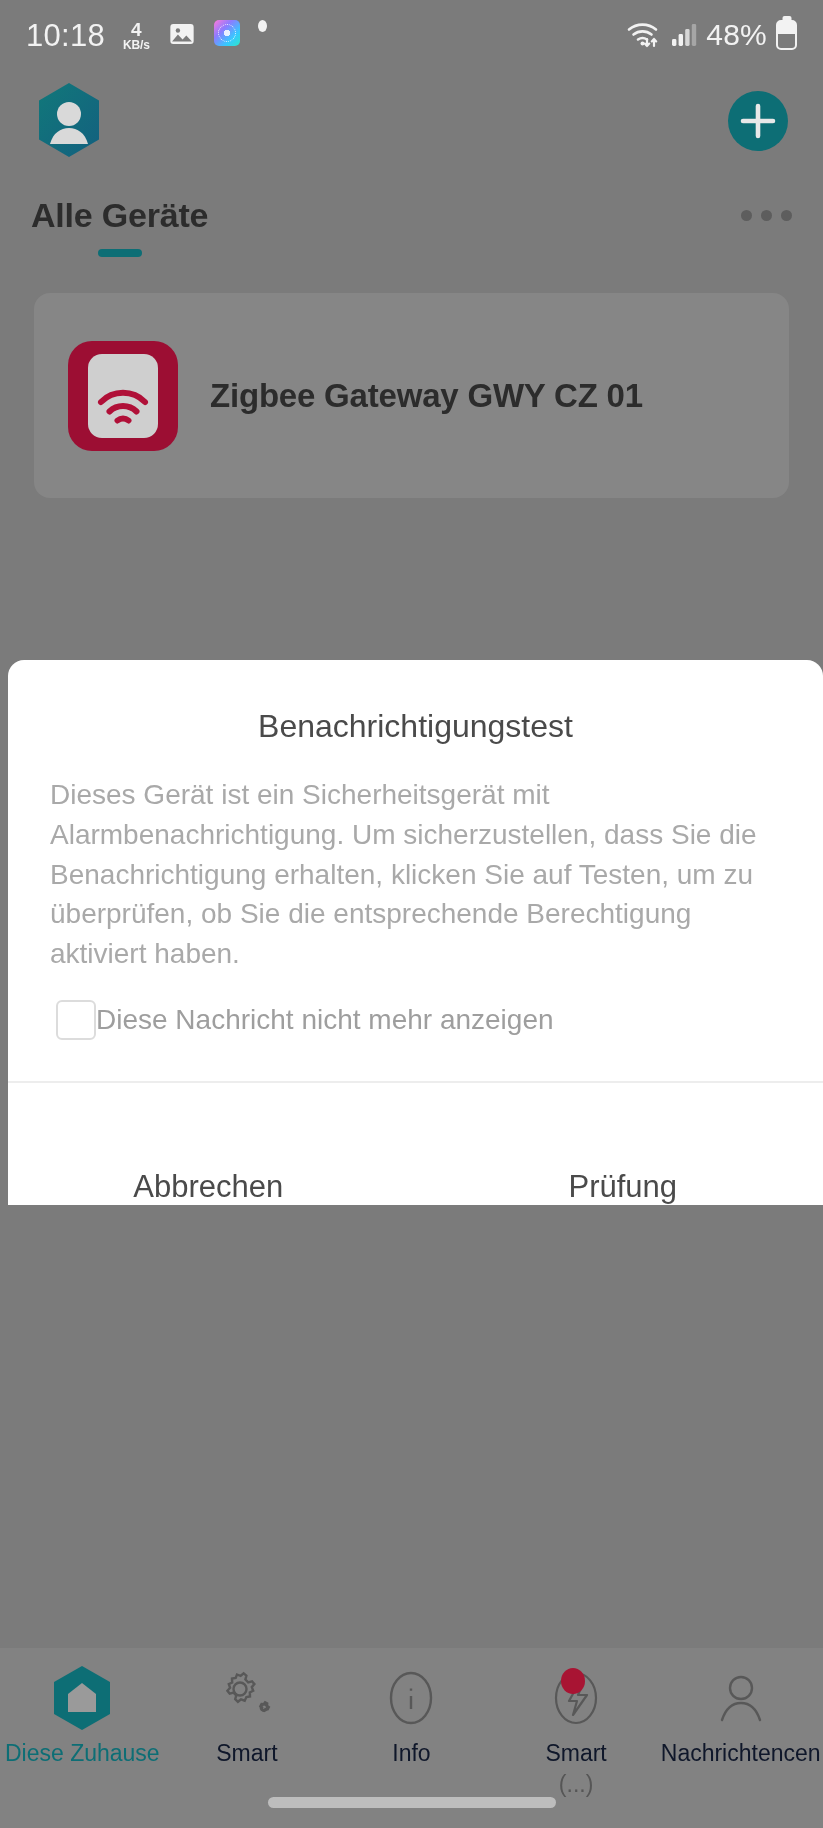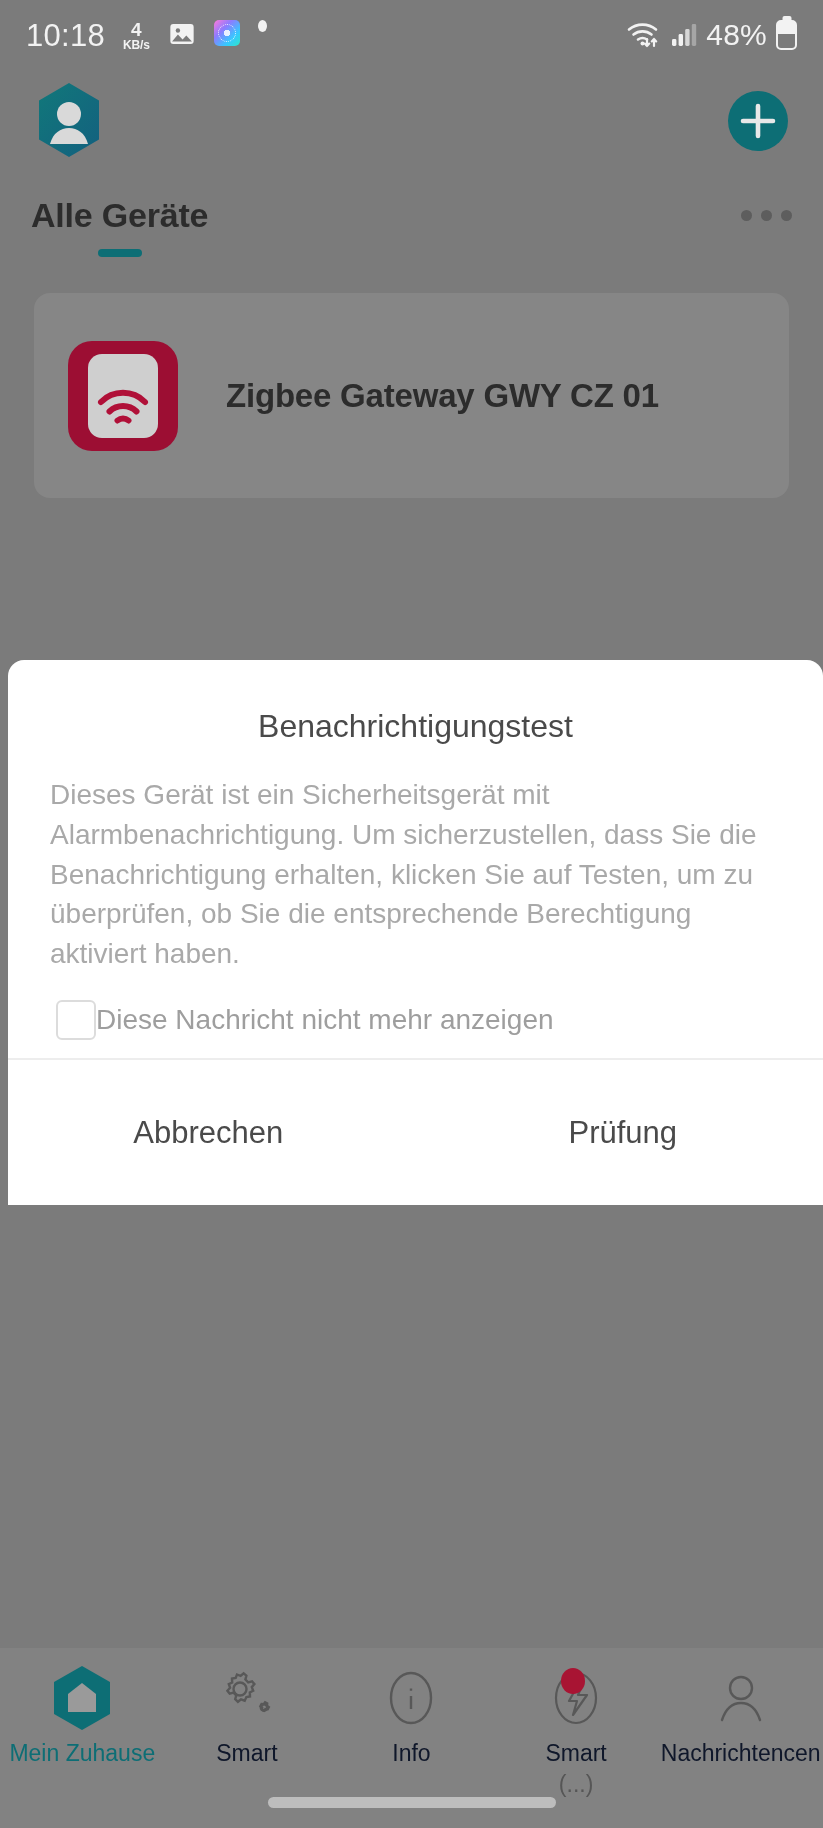--- a/index.html
+++ b/index.html
@@ -58,21 +58,21 @@
   #section-header { padding:0 31px; margin-top:26px; display:flex; align-items:center; justify-content:space-between; }
   #page-title { font-size:34px; font-weight:bold; color:#2c2c2c; letter-spacing:-.2px; }
   #overflow-menu { display:flex; gap:9px; }
   #overflow-menu i { width:11px;height:11px;border-radius:50%;background:#5d5d5d;display:block;}
   #tab-underline { width:44px;height:8px;border-radius:4px;background:#0d6e75; margin:14px 0 0 98px;}
 
   
   #device-card {
     margin:36px 34px 0 34px; height:205px; border-radius:16px;
     background:rgba(255,255,255,0.085);
-    display:flex; align-items:center; padding:0 34px; gap:48px;
+    display:flex; align-items:center; padding:0 34px; gap:32px;
   }
   #device-icon {
     width:110px;height:110px;border-radius:24px;background:#9c0e33;
     display:flex;align-items:center;justify-content:center; flex:none;
   }
   #device-icon-inner {
     width:70px;height:84px;border-radius:14px;background:#cfcfcf;
     display:flex;align-items:flex-end;justify-content:center;padding-bottom:12px;
   }
   #device-name { font-size:33px;font-weight:bold;color:#2c2c2c; letter-spacing:-.2px;}
@@ -113,22 +113,22 @@
   }
   #dialog-checkbox-row {
     display:flex; align-items:center; 
     margin:26px 42px 0 48px;
   }
   #dialog-checkbox {
     width:40px;height:40px;border:2px solid #dcdcdc;border-radius:6px;background:#fff; flex:none;
   }
   #dialog-checkbox-label { font-size:28px; color:#9e9e9e; }
   #dialog-actions {
-    margin-top:auto; height:147px; border-top:2px solid #ededed;
-    display:flex; align-items:center;gap:6px;
+    margin-top:auto; height:124px; border-top:2px solid #ededed;
+    display:flex; align-items:flex-end;gap:6px;
   }
   .dialog-button {
     flex:1; display:flex;align-items:center;justify-content:center;
     font-size:31px; color:#4a4a4a; background:transparent; border:none;
     font-family:inherit; cursor:pointer;
   }
   #dialog-actions-divider { width:2px; background:#ededed; }
   #dialog-confirm-button { font-weight:normal; }
 </style>
 </head>
@@ -228,21 +228,21 @@
 
   <div id="bottom-nav">
 
     <div class="nav-item active">
       <div class="nav-icon">
         <svg width="70" height="70" viewBox="0 0 70 70">
           <path d="M35 3l28 16v32L35 67 7 51V19z" fill="#0d6e75"></path>
           <path d="M35 20l14 11v18H21V31z" fill="#9a9a9a"></path>
         </svg>
       </div>
-      <div class="nav-label">Mein Zuhause</div>
+      <div class="nav-label">Diese Zuhause</div>
     </div>
 
     <div class="nav-item">
       <div class="nav-icon">
         <svg width="68" height="64" viewBox="0 0 68 64" fill="none" stroke="#585858" stroke-width="2.4">
           <path d="M24 8.5l3.6 1.4 3-2.6 2.8 2.4-1 3.8 2.8 2.8 3.8-1 2.4 2.8-2.6 3 1.4 3.6-3.4 1.7.2 4-3.6.7-1.7 3.6-3.7-1.4-3.1 2.5-2.7-2.6 1-3.7-2.7-2.9-3.8 1-2.3-2.9 2.7-2.9-1.3-3.7 3.4-1.6-.2-4 3.7-.6z"></path>
           <circle cx="27" cy="23" r="6.5"></circle>
           <path d="M48.5 38l2.2.3 1.4-1.9 2.1 1.1-.3 2.3 1.9 1.4-1.1 2-2.3-.2-1.4 1.8-2-1 .2-2.3-1.8-1.4z"></path>
           <circle cx="51" cy="41.5" r="3.2"></circle>
         </svg>

